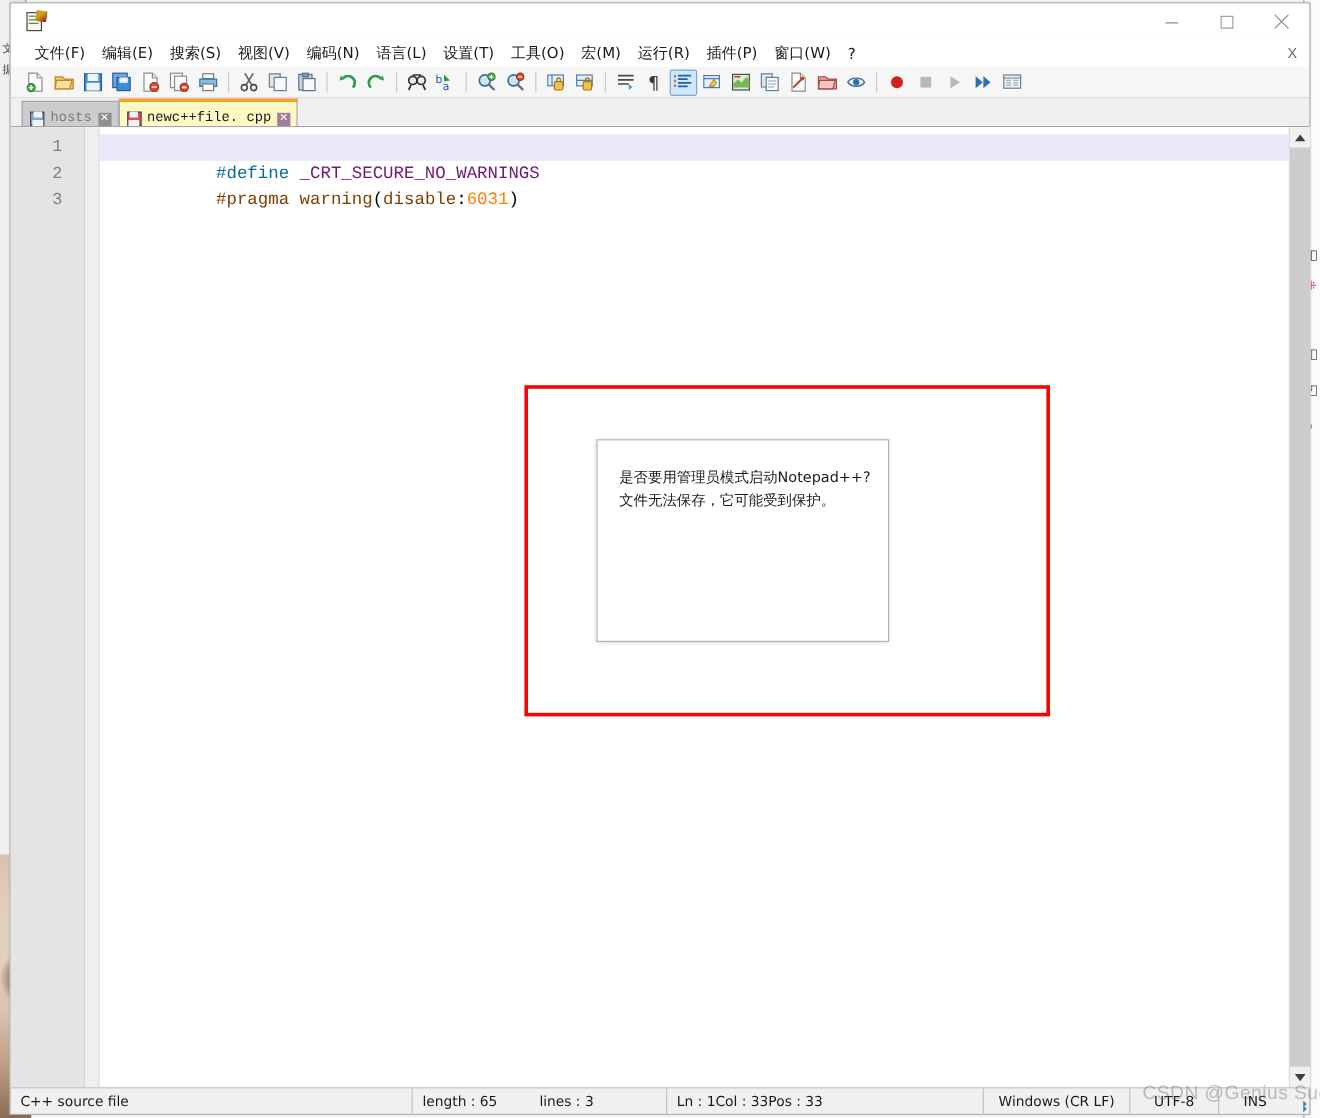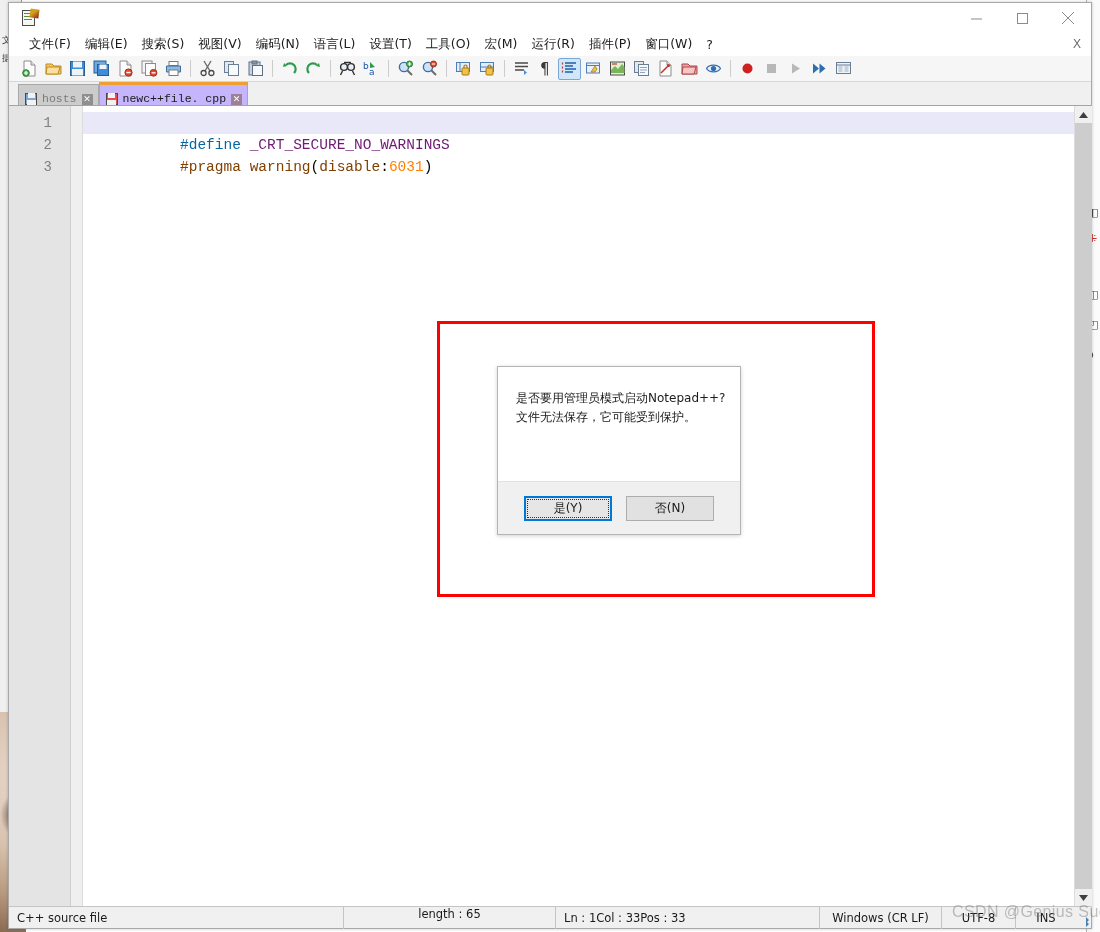--- a/index.html
+++ b/index.html
@@ -130,21 +130,21 @@
   }
   .tab {
     height: 21px; display: flex; align-items: flex-end; gap: 5px;
     padding: 0 5px 0 6px; font-size: 11.5px;
     font-family: "Liberation Mono", monospace;
     border: 1px solid #a8a8a8; border-bottom: none;
     position: relative;
   }
   .tab.inactive { background: #cccccc; color: #7b7b7b; }
   .tab.active {
-    background: #c4b5fd; color: #1a1a1a;
+    background: #fef9c3; color: #1a1a1a;
     border-top: 3px solid #f0a030;
     height: 23px;
   }
   .tab .disk { width: 12px; height: 12px; position: relative; flex: 0 0 auto; }
   .tab .disk .body { position: absolute; inset: 0; border: 1px solid #4a4a4a; }
   .tab.inactive .disk .body { background: #7aa7d4; }
   .tab.active .disk .body { background: #e05050; }
   .tab .disk .shut { position: absolute; left: 2.5px; top: 0; width: 7px; height: 5px; background: #f2f2f2; }
   .tab .disk .lab  { position: absolute; left: 1.5px; bottom: 0; width: 9px; height: 5px; background: #f2f2f2; }
   .tab .close {
@@ -196,21 +196,21 @@
     border-top: 1px solid #c4c4c4;
     display: flex; align-items: center; font-size: 11.5px; color: #1a1a1a;
     font-family: "DejaVu Sans", sans-serif;
     position: relative;
   }
   .sb-cell {
     height: 22px; display: flex; align-items: center;
     border-right: 1px solid #c4c4c4; padding: 0 8px; white-space: nowrap;
   }
   .sb-cell.c1 { width: 335px; }
-  .sb-cell.c2 { width: 212px; gap: 35px; flex-direction: column; }
+  .sb-cell.c2 { width: 212px; gap: 35px; }
   .sb-cell.c3 { width: 264px; }
   .sb-cell.c4 { width: 122px; justify-content: center; }
   .sb-cell.c5 { width: 74px; justify-content: center; }
   .sb-cell.c6 { width: 60px; justify-content: center; border-right: none; }
   .sb-grip {
     position: absolute; right: 2px; bottom: 1px; width: 14px; height: 14px;
   }
 
   
   #annot-rect {
@@ -637,27 +637,19 @@
       </div>
     </div>
 
   </div>
 
   <div id="dialog">
     <div class="dlg-body">
       <div class="dlg-msg-line">是否要用管理员模式启动Notepad++?</div>
       <div class="dlg-msg-line">文件无法保存，它可能受到保护。</div>
     </div>
-    <div class="dlg-footer">
-      <div class="dlg-btn default">
-        <span>是(Y)</span>
-      </div>
-      <div class="dlg-btn">
-        <span>否(N)</span>
-      </div>
-    </div>
   </div>
 
   <div id="annot-rect"></div>
 
   <div id="watermark">CSDN @Genius Sue:</div>
 
 </div>
 
 </body></html>

